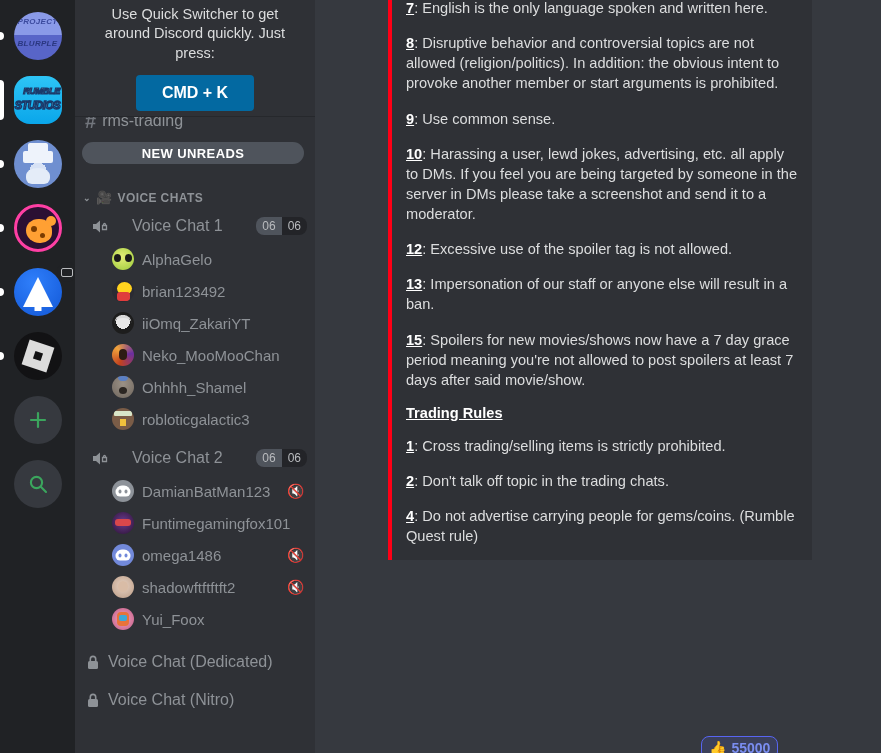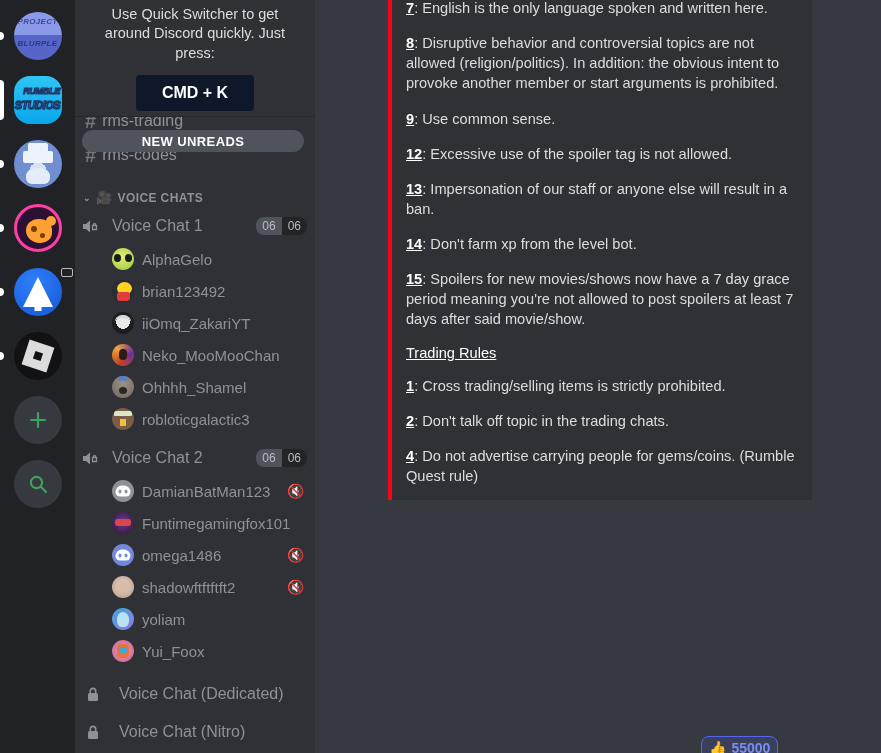--- a/index.html
+++ b/index.html
@@ -80,32 +80,32 @@
   
   .sidebar { width:240px; height:753px; background:#2f3136; flex-shrink:0;
              position:relative; overflow:hidden; }
   .chan { display:flex; align-items:center; gap:6px; height:34px;
           padding:0 8px 0 10px; color:#8e9297; font-size:16px; }
   .hash { color:#72767d; font-size:20px; font-weight:600; }
   .cat { display:flex; align-items:center; gap:5px; padding:18px 8px 4px 8px;
          color:#8e9297; font-size:12px; font-weight:bold; letter-spacing:.4px; }
   .chev { font-size:9px; }
   .cat-ico { font-size:13px; }
-  .vchan { display:flex; align-items:center; gap:12px; height:34px; padding:0 8px 0 6px; }
+  .vchan { display:flex; align-items:center; gap:22px; height:34px; padding:0 8px 0 16px; }
   .vname { color:#8e9297; font-size:16px; flex:1; }
   .limit { display:flex; border-radius:8px; overflow:hidden; font-size:12px; color:#b9bbbe; }
   .limit span { padding:2px 6px; }
   .limit .a { background:#4f545c; }
   .limit .b { background:#232428; }
   .vuser { display:flex; align-items:center; gap:8px; height:32px; padding:0 10px 0 37px; }
   .av { width:22px; height:22px; border-radius:50%; flex-shrink:0; position:relative;
         overflow:hidden; background:#4f545c; }
   .uname { color:#8e9297; font-size:15px; flex:1; white-space:nowrap; }
   .mute { font-size:14px; line-height:1; }
-  .lockchan { display:flex; align-items:center; gap:18px; height:38px; padding:0 8px 0 10px;
+  .lockchan { display:flex; align-items:center; gap:7px; height:38px; padding:0 8px 0 10px;
               color:#8e9297; font-size:16px; }
 
   
   .a-gelo { background:radial-gradient(circle at 45% 40%, #e4ee77, #9ac93a); }
   .a-gelo:before, .a-gelo:after { content:""; position:absolute; top:6px; width:7px; height:8px;
                                   background:#1a1a1a; border-radius:50%; }
   .a-gelo:before { left:2px; } .a-gelo:after { right:2px; }
   .a-brian { background:#2b2b33; }
   .a-brian:before { content:""; position:absolute; top:2px; left:5px; width:15px; height:13px;
                     background:#ffd21e; border-radius:50%; }
@@ -146,44 +146,44 @@
   .a-yol { background:linear-gradient(145deg,#3fa8d8,#8f7ce6); }
   .a-yol:before { content:""; position:absolute; top:4px; left:5px; width:12px; height:15px;
                   background:#b9e3f5; border-radius:50% 50% 40% 40%; }
   .a-yui { background:radial-gradient(circle at 50% 50%, #f2a6c0, #c25a86); }
   .a-yui:before { content:""; position:absolute; top:4px; left:5px; width:12px; height:14px;
                   background:#e8733a; border-radius:4px; }
   .a-yui:after { content:""; position:absolute; top:7px; left:7px; width:8px; height:6px;
                  background:#3fa8d8; border-radius:2px; }
 
   
-  .unread { position:absolute; left:82px; top:130px; width:222px; height:22px;
+  .unread { position:absolute; left:82px; top:142px; width:222px; height:22px;
             background:#4f545c; border-radius:11px; color:#fff; font-size:13px;
             font-weight:bold; letter-spacing:.4px;
             display:flex; align-items:center; justify-content:center; z-index:5; }
 
   
   .tooltip { position:absolute; left:75px; top:0; width:240px; height:117px;
              background:#2f3136; border-bottom:1px solid #26282c;
              display:flex; flex-direction:column; align-items:center;
              justify-content:center; gap:12px; z-index:9; }
   .tooltip p { color:#dcddde; font-size:14.5px; line-height:1.35; text-align:center;
                width:212px; }
-  .qs-btn { background:#0f172a; color:#fff; font-size:16px; font-weight:bold;
+  .qs-btn { background:#0369a1; color:#fff; font-size:16px; font-weight:bold;
             padding:9px 26px; border-radius:4px; border:none; cursor:pointer; }
 
   
   .main { flex:1; height:753px; background:#36393f; position:relative; overflow:hidden; }
   .embed { position:absolute; left:73px; top:-20px; width:424px;
            border-left:4px solid #ff0016; background:#2f3136;
            padding:18px 14px 14px 14px; }
   .rule { color:#dcddde; font-size:14.6px; line-height:1.38; margin-bottom:15px; }
   .rule:last-of-type { margin-bottom:0; }
   .rule b { font-weight:bold; text-decoration:underline; color:#fff; }
-  .rules-head { color:#fff; font-size:14.6px; font-weight:normal; text-decoration:underline;
+  .rules-head { color:#fff; font-size:14.6px; font-weight:bold; text-decoration:underline;
                 margin-bottom:15px; }
   .reaction { position:absolute; left:386px; top:736px; background:#3b405a;
               border:1px solid #5865f2; border-radius:8px; height:24px;
               display:flex; align-items:center; gap:5px; padding:0 7px; }
   .reaction .emo { font-size:14px; }
   .reaction .cnt { color:#7a8df0; font-size:14px; font-weight:600; }
 </style>
 </head>
 <body>
 
@@ -347,24 +347,20 @@
         </span>
       <span class="uname">omega1486</span>
       <span class="mute" style="color:#8e9297">🔇</span>
     </div>
     <div class="vuser">
       <span class="av a-sha"></span>
       <span class="uname">shadowftftftft2</span>
       <span class="mute" style="color:#f04747">🔇</span>
     </div>
     <div class="vuser">
-      <span class="av a-yol"></span>
-      <span class="uname">yoliam</span>
-    </div>
-    <div class="vuser">
       <span class="av a-yui"></span>
       <span class="uname">Yui_Foox</span>
     </div>
 
     <div class="lockchan" style="margin-top:8px">
       <svg width="16" height="17" viewBox="0 0 16 17">
         <rect x="3" y="7" width="10" height="8" rx="1.5" fill="#8e9297"></rect>
         <path d="M5.3 7V5.1a2.7 2.7 0 015.4 0V7" fill="none" stroke="#8e9297" stroke-width="1.6"></path>
       </svg>
       <span>Voice Chat (Dedicated)</span>
@@ -384,23 +380,23 @@
     <p>Use Quick Switcher to get around Discord quickly. Just press:</p>
     <button class="qs-btn">CMD + K</button>
   </div>
 
   <div class="main">
     <div class="embed">
 
       <div class="rule"><b>7</b><span>: English is the only language spoken and written here.</span></div>
       <div class="rule"><b>8</b><span>: Disruptive behavior and controversial topics are not allowed (religion/politics). In addition: the obvious intent to provoke another member or start arguments is prohibited.</span></div>
       <div class="rule"><b>9</b><span>: Use common sense.</span></div>
+      <div class="rule"><b>10</b><span>: Harassing a user, lewd jokes, advertising, etc. all apply to DMs. If you feel you are being targeted by someone in the server in DMs please take a screenshot and send it to a moderator.</span></div>
       <div class="rule"><b>12</b><span>: Excessive use of the spoiler tag is not allowed.</span></div>
       <div class="rule"><b>13</b><span>: Impersonation of our staff or anyone else will result in a ban.</span></div>
-      <div class="rule"><b>14</b><span>: Don't farm xp from the level bot.</span></div>
       <div class="rule"><b>15</b><span>: Spoilers for new movies/shows now have a 7 day grace period meaning you're not allowed to post spoilers at least 7 days after said movie/show.</span></div>
 
       <div class="rules-head">Trading Rules</div>
 
       <div class="rule"><b>1</b><span>: Cross trading/selling items is strictly prohibited.</span></div>
       <div class="rule"><b>2</b><span>: Don't talk off topic in the trading chats.</span></div>
       <div class="rule"><b>4</b><span>: Do not advertise carrying people for gems/coins. (Rumble Quest rule)</span></div>
 
     </div>
 

